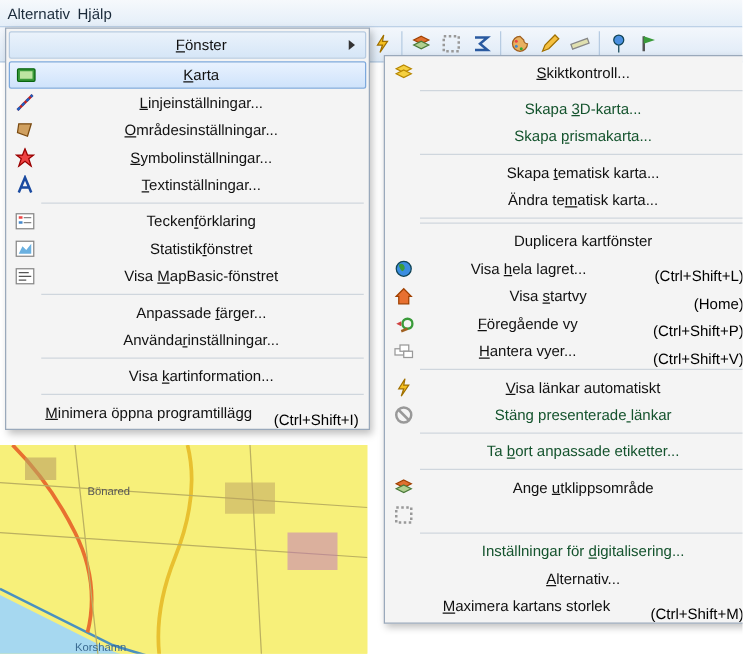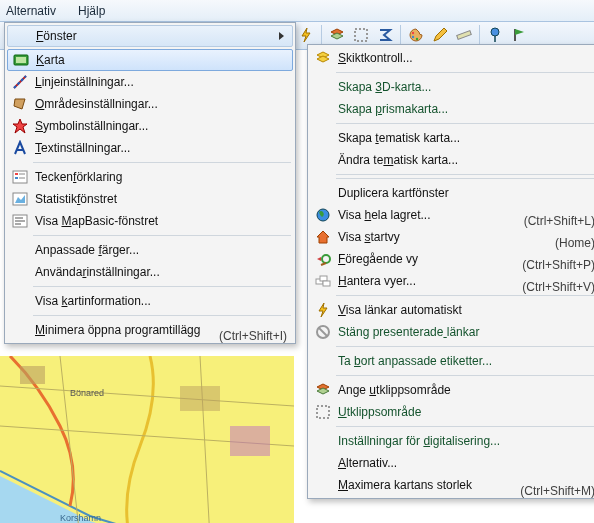--- a/index.html
+++ b/index.html
@@ -12,21 +12,21 @@
     position: relative;
     background: #fff;
   }
   .menubar {
     display: flex;
     align-items: center;
     height: 22px;
     background: linear-gradient(#f6f9fc,#e4eef8);
     border-bottom: 1px solid #a9c3e0;
     padding: 0 6px;
-    gap: 22px;
+    gap: 6px;
   }
   .menubar span { color: #1a2a3a; cursor: default; }
   .toolbar-row {
     position: absolute;
     top: 22px; left: 0; right: 0;
     height: 28px;
     background: linear-gradient(#f3f7fc,#dde9f6);
     border-bottom: 1px solid #a9c3e0;
   }
   .toolbar-icons {
@@ -42,20 +42,21 @@
     border: 1px solid transparent;
     border-radius: 2px;
   }
   .tbicon svg { width: 16px; height: 16px; }
   .tb-sep { width:1px; height:20px; background:#b6cbe2; margin:0 2px; }
   .dropdown {
     position: absolute;
     background: #f4f4f4;
     border: 1px solid #9aa9bb;
     box-shadow: 2px 3px 6px rgba(0,0,0,0.25);
+    text-align: center;
   }
   .dd-left {
     top: 22px; left: 4px;
     width: 292px;
     padding: 2px;
   }
   .dd-right {
     top: 44px; left: 307px;
     width: 297px;
     padding: 2px;
@@ -66,21 +67,21 @@
     height: 22px;
     padding: 0 6px 0 4px;
     gap: 6px;
     color: #111;
     white-space: nowrap;
     position: relative;
   }
   .mi .icon { width: 18px; height: 18px; flex: 0 0 18px; display:flex; align-items:center; justify-content:center; }
   .mi .icon svg { width:16px; height:16px; }
   .mi .lbl { flex: 1 1 auto; }
-  .mi .shortcut { color: #404040; margin-left: 10px; margin-top: 12px; }
+  .mi .shortcut { color: #000000; margin-left: 10px; margin-top: 12px; }
   .mi.disabled { color: #14532d; }
   .mi.header {
     height: 22px;
     background: linear-gradient(#eaf2fb,#d6e6f7);
     border: 1px solid #b6cbe2;
     border-radius: 2px;
     margin-bottom: 2px;
   }
   .mi.header .arrow {
     position: absolute; right: 8px;
@@ -473,21 +474,20 @@
       </span>
       <span class="lbl">Ange <u>u</u>tklippsområde</span>
 
     </div>
     <div class="mi disabled">
       <span class="icon">
         <svg viewBox="0 0 16 16">
           <use href="#i-crop"></use>
         </svg>
       </span>
-      <span class="lbl"><u>U</u>tklippsområde</span>
 
     </div>
     <div class="sep"></div>
     <div class="mi disabled">
       <span class="icon"></span>
       <span class="lbl">Inställningar för <u>d</u>igitalisering...</span>
 
     </div>
     <div class="mi">
       <span class="icon"></span>

